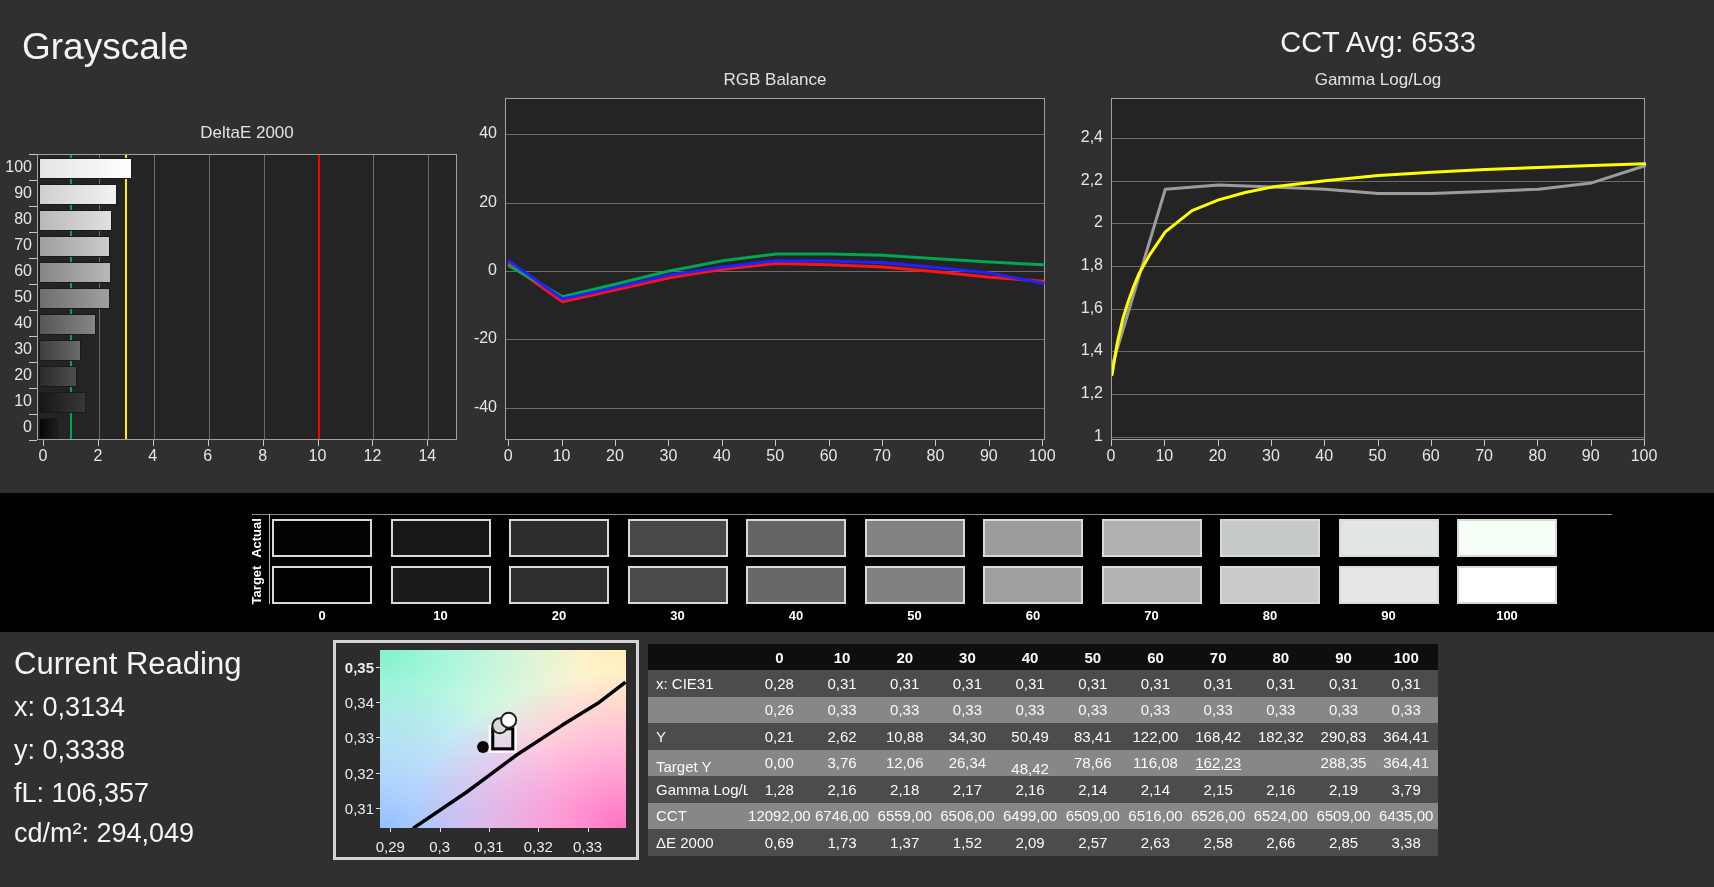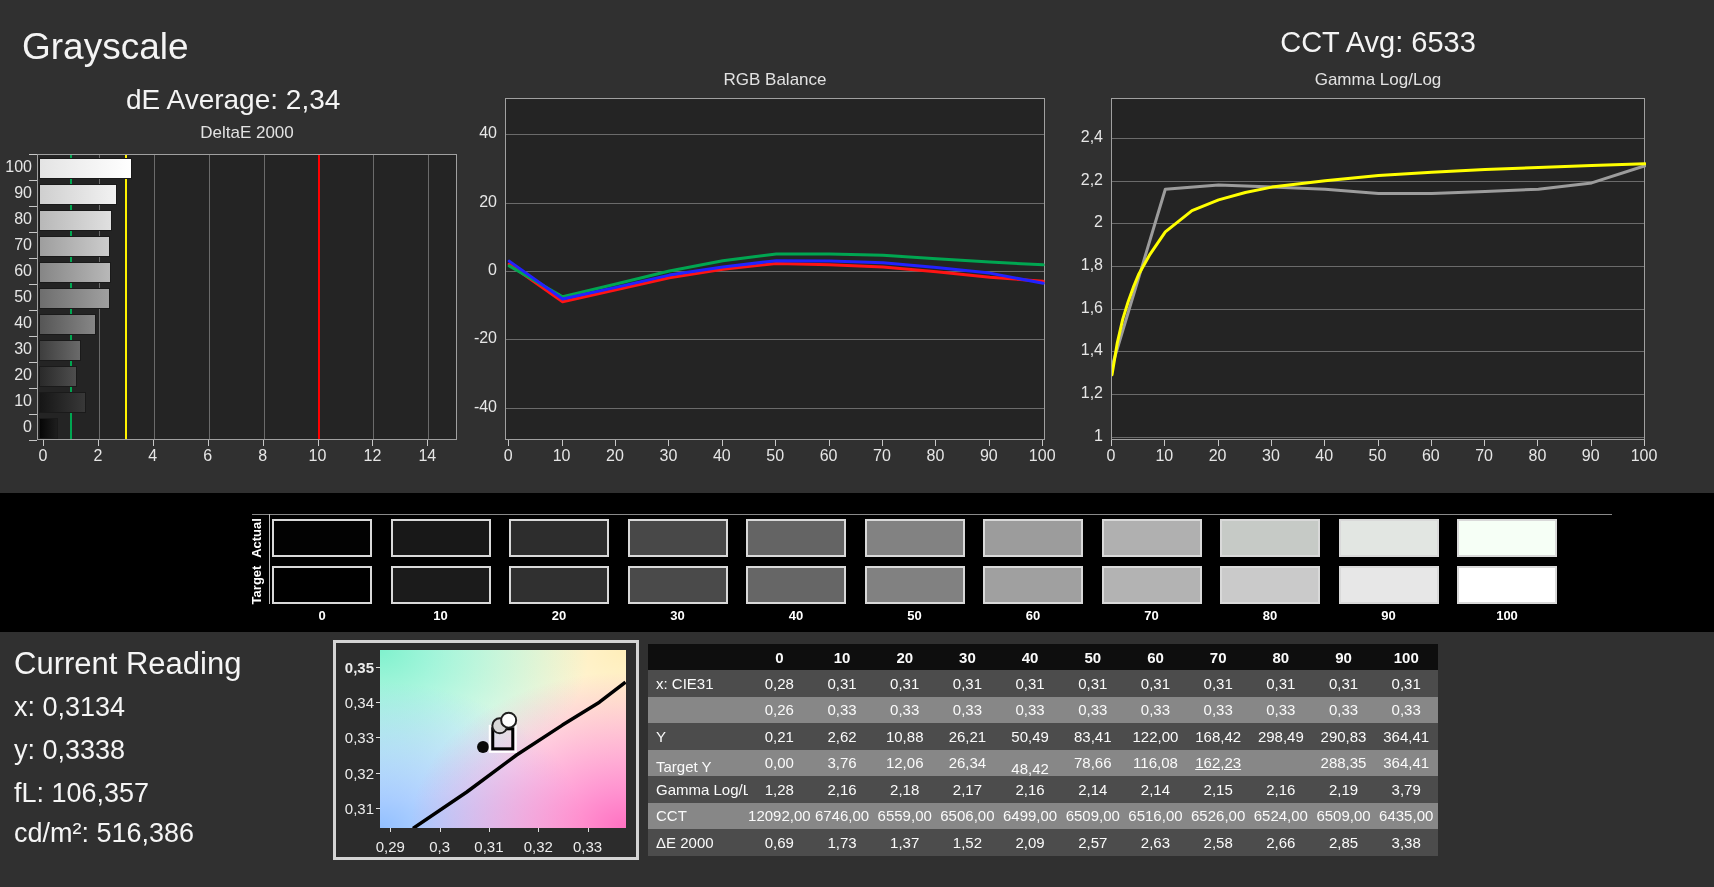--- a/index.html
+++ b/index.html
@@ -39,21 +39,20 @@
          display:flex;align-items:center;justify-content:center;color:#fafafa;}
   .tlabel{justify-content:flex-start;padding-left:8px;}
   svg{position:absolute;left:0;top:0;}
 </style>
 </head>
 <body>
 
 <div id="root">
 
   <div class="panel-title" style="left:22px;top:26px;font-size:37px;">Grayscale</div>
-  <div class="panel-title" style="left:126px;top:84px;font-size:28px;">dE Average: 2,34</div>
   <div class="panel-title" style="left:1111px;width:534px;top:26px;font-size:29px;text-align:center;">CCT Avg: 6533</div>
 
   <div class="chart-subtitle" style="left:37px;width:420px;top:123px;">DeltaE 2000</div>
   <div class="chart-subtitle" style="left:505px;width:540px;top:70px;">RGB Balance</div>
   <div class="chart-subtitle" style="left:1111px;width:534px;top:70px;">Gamma Log/Log</div>
 
   <div class="plot" id="deltae-plot" style="left:37px;top:154px;width:420px;height:286px;">
       <div class="gridv" style="left: 60.9px;"></div>
       <div class="gridv" style="left: 115.8px;"></div>
       <div class="gridv" style="left: 170.7px;"></div>
@@ -142,21 +141,21 @@
         <div class="sw" style="left: 1457px; top: 26px; width: 100px; height: 38px; background: rgb(246, 255, 246);"></div>
         <div class="sw" style="left: 1457px; top: 73px; width: 100px; height: 38px; background: rgb(255, 255, 255);"></div>
         <div class="swlab" style="left: 1507px; top: 115px;">100</div>
       </div>
   </div>
 
   <div class="cr-line" style="top:646px;font-size:31px;">Current Reading</div>
   <div class="cr-line" style="top:692px;">x: 0,3134</div>
   <div class="cr-line" style="top:735px;">y: 0,3338</div>
   <div class="cr-line" style="top:778px;">fL: 106,357</div>
-  <div class="cr-line" style="top:818px;">cd/m²: 516,386</div>
+  <div class="cr-line" style="top:818px;">cd/m²: 294,049</div>
 
   <div id="cie-frame"></div>
   <div id="cie-plot">
     <svg id="cie-svg" width="246" height="178" viewBox="0 0 246 178">
         <polyline points="33.0,178.4 86.8,142.0 136.6,105.0 182.4,75.1 219.4,52.2 245.5,32.1" fill="none" stroke="#000" stroke-width="3.5" stroke-linejoin="round"></polyline>
         <circle cx="103.0340681362727" cy="96.93069306930704" r="6" fill="#0a0a0a"></circle>
         <rect x="109.75350701402822" y="75.82376237623764" width="26" height="26" fill="none" stroke="#ffffff" stroke-width="2"></rect>
         <rect x="112.75350701402822" y="78.82376237623764" width="20" height="20" fill="none" stroke="#000" stroke-width="3"></rect>
         <circle cx="119.79559118236467" cy="75.78217821782187" r="7.5" fill="#d8d8d8" stroke="#1f1f1f" stroke-width="2"></circle>
         <circle cx="128.66933867735474" cy="70.14257425742585" r="7.5" fill="#ffffff" stroke="#1f1f1f" stroke-width="2"></circle>
@@ -204,26 +203,26 @@
         <div class="tcell" style="width: 62.7px;">0,33</div>
         <div class="tcell" style="width: 62.7px;">0,33</div>
         <div class="tcell" style="width: 62.7px;">0,33</div>
         <div class="tcell" style="width: 62.7px;">0,33</div>
       </div>
       <div class="trow" style="height: 26.5px; background: rgb(76, 76, 76);">
         <div class="tcell tlabel" style="width: 100px;">Y</div>
         <div class="tcell" style="width: 62.7px;">0,21</div>
         <div class="tcell" style="width: 62.7px;">2,62</div>
         <div class="tcell" style="width: 62.7px;">10,88</div>
-        <div class="tcell" style="width: 62.7px;">26,21</div>
+        <div class="tcell" style="width: 62.7px;">34,30</div>
         <div class="tcell" style="width: 62.7px;">50,49</div>
         <div class="tcell" style="width: 62.7px;">83,41</div>
         <div class="tcell" style="width: 62.7px;">122,00</div>
         <div class="tcell" style="width: 62.7px;">168,42</div>
-        <div class="tcell" style="width: 62.7px;">298,49</div>
+        <div class="tcell" style="width: 62.7px;">182,32</div>
         <div class="tcell" style="width: 62.7px;">290,83</div>
         <div class="tcell" style="width: 62.7px;">364,41</div>
       </div>
       <div class="trow" style="height: 26.5px; background: rgb(135, 135, 135);">
         <div class="tcell tlabel" style="width: 100px; margin-top: 8px;">Target Y</div>
         <div class="tcell" style="width: 62.7px;">0,00</div>
         <div class="tcell" style="width: 62.7px;">3,76</div>
         <div class="tcell" style="width: 62.7px;">12,06</div>
         <div class="tcell" style="width: 62.7px;">26,34</div>
         <div class="tcell" style="width: 62.7px; margin-top: 12px;">48,42</div>

